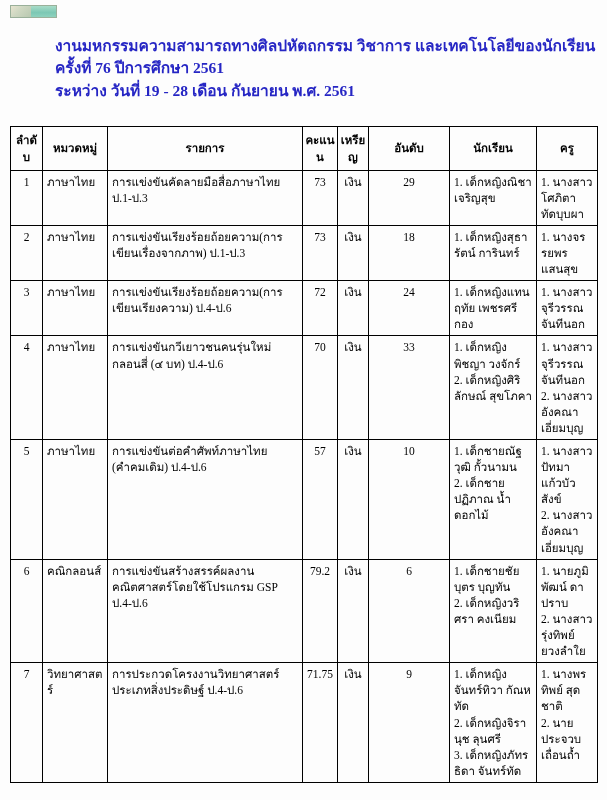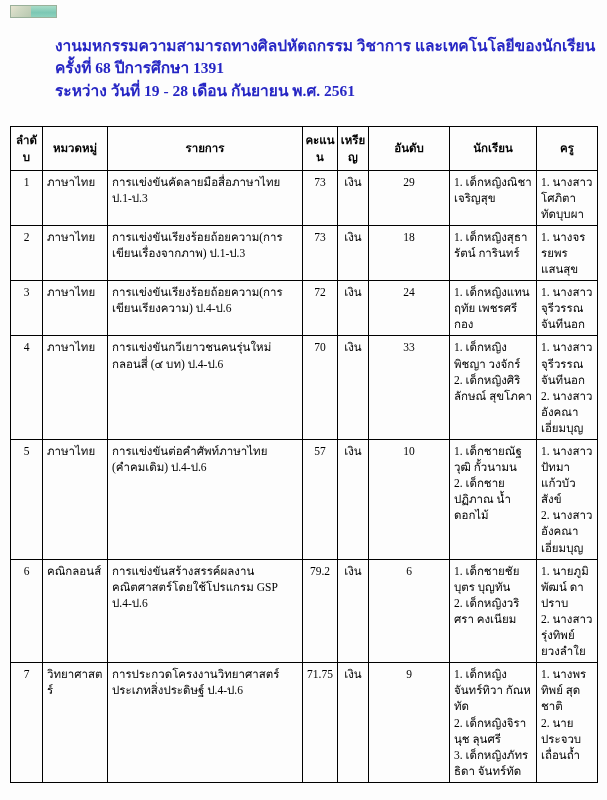--- a/index.html
+++ b/index.html
@@ -71,21 +71,21 @@
 
 <div class="banner">
   <div class="banner-left"></div>
   <div class="banner-right"></div>
 </div>
 
 <div class="header-block">
   <div class="title-red">
   </div>
   <div class="subtitle-blue">
-    <div>งานมหกรรมความสามารถทางศิลปหัตถกรรม วิชาการ และเทคโนโลยีของนักเรียน ครั้งที่ 68 ปีการศึกษา 1391</div>
+    <div>งานมหกรรมความสามารถทางศิลปหัตถกรรม วิชาการ และเทคโนโลยีของนักเรียน ครั้งที่ 76 ปีการศึกษา 2561</div>
     <div>ระหว่าง วันที่ 19 - 28 เดือน กันยายน พ.ศ. 2561</div>
   </div>
 </div>
 
 <table class="results">
   <colgroup>
     <col class="w-no">
       <col class="w-category">
       <col class="w-event">
       <col class="w-score">

